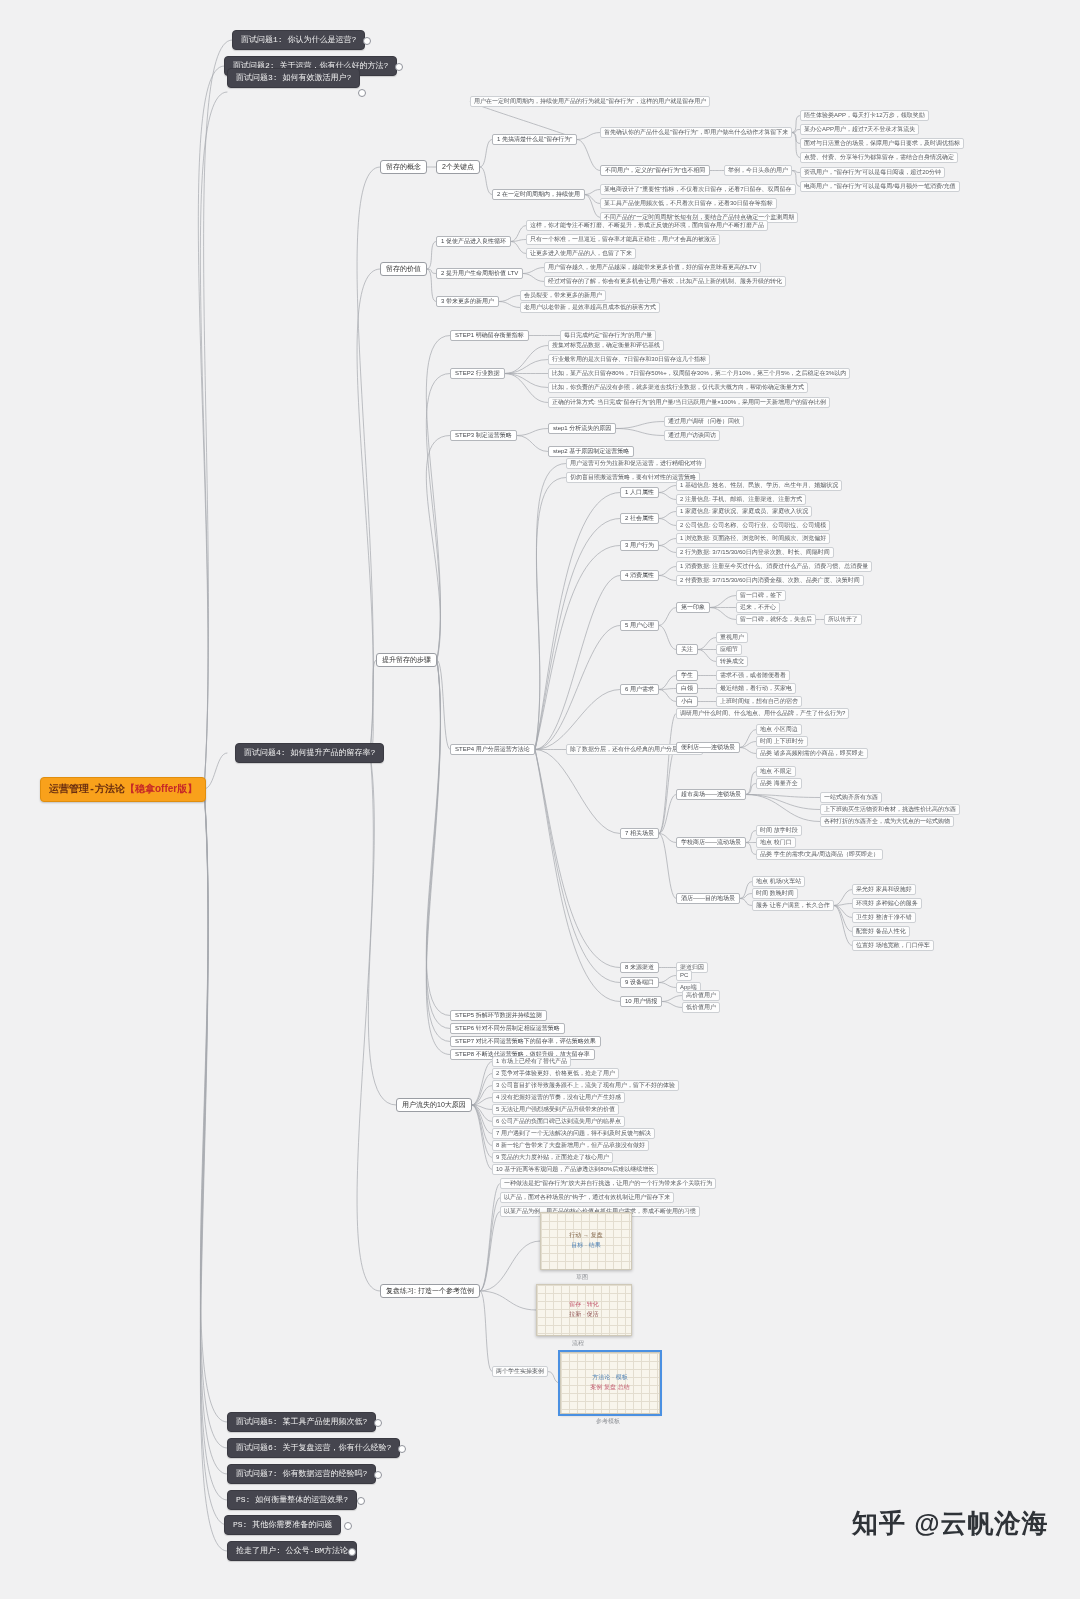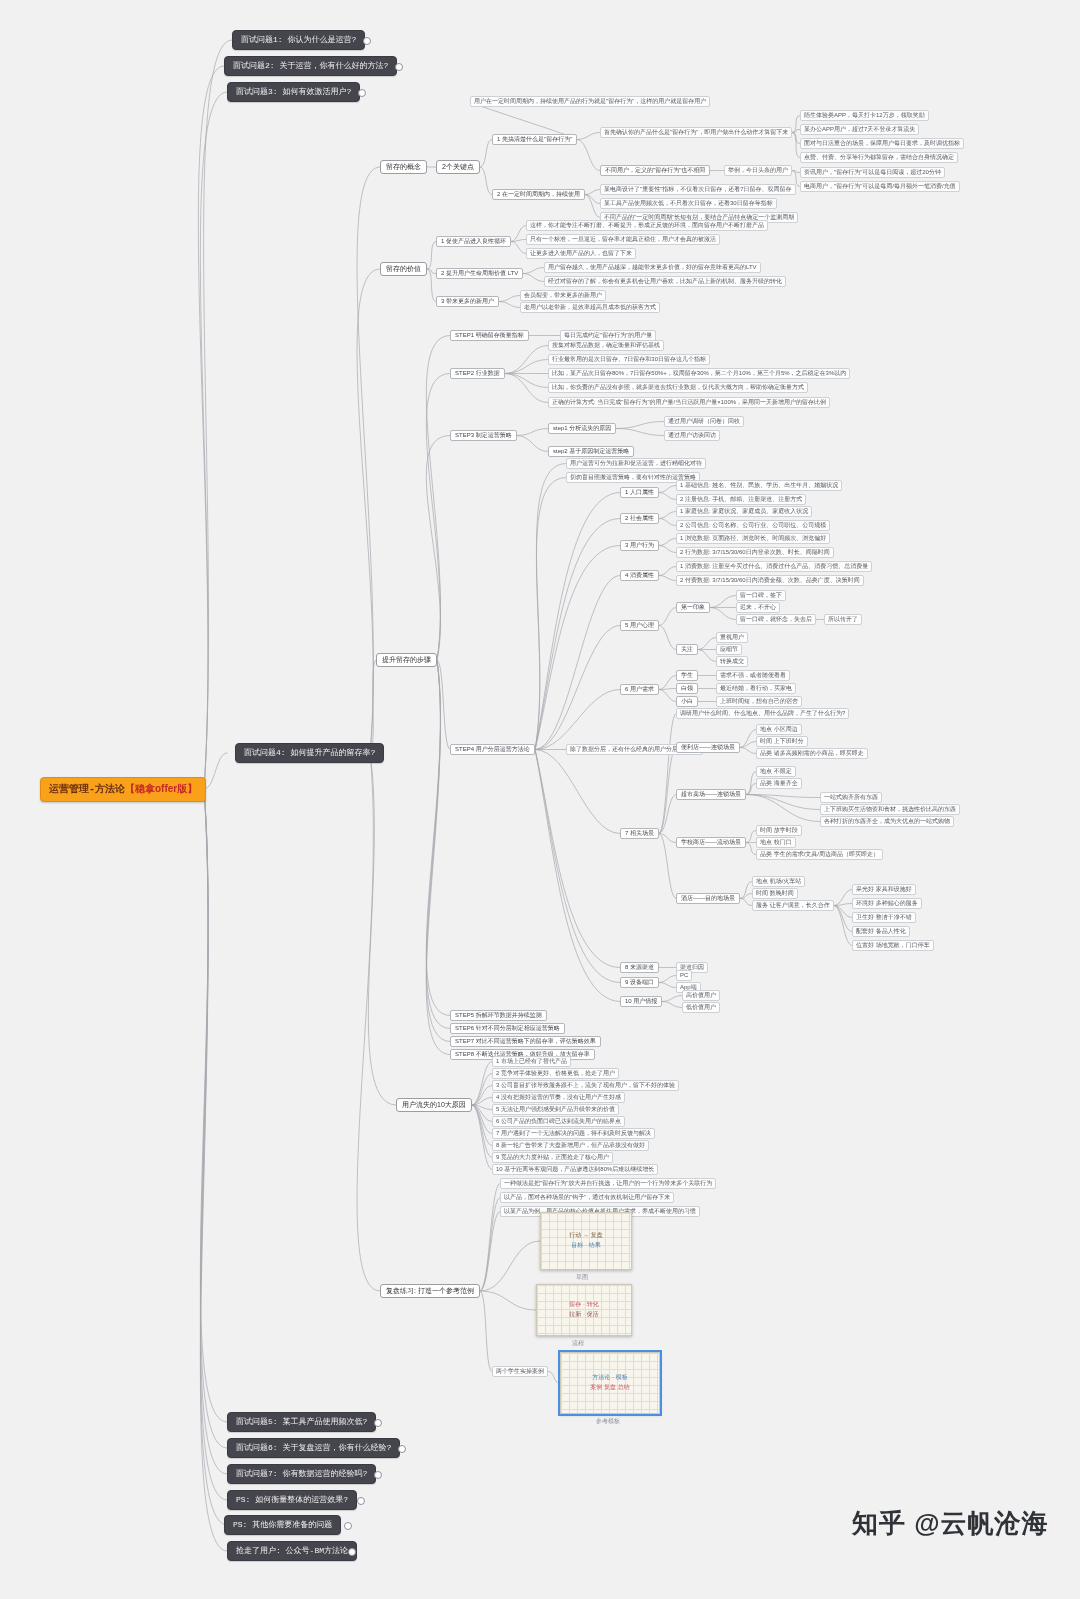--- a/index.html
+++ b/index.html
@@ -181,21 +181,21 @@
   </div>
 
   <div class="watermark">
     <span>知乎</span>
     <span>@云帆沧海</span>
   </div>
 <div class="node dark" style="left: 232px; top: 30px;">面试问题1: 你认为什么是运营?</div>
     <div class="dot" style="left: 363px; top: 37px;"></div>
     <div class="node dark" style="left: 224px; top: 56px;">面试问题2: 关于运营，你有什么好的方法?</div>
     <div class="dot" style="left: 395px; top: 63px;"></div>
-    <div class="node dark" style="left: 227px; top: 82px;">面试问题3: 如何有效激活用户?</div>
+    <div class="node dark" style="left: 227px; top: 68px;">面试问题3: 如何有效激活用户?</div>
     <div class="dot" style="left: 358px; top: 89px;"></div>
     <div class="node dark" style="left: 227px; top: 743px; margin-left: 8px;">面试问题4: 如何提升产品的留存率?</div>
     <div class="node dark" style="left: 227px; top: 1412px;">面试问题5: 某工具产品使用频次低?</div>
     <div class="dot" style="left: 374px; top: 1419px;"></div>
     <div class="node dark" style="left: 227px; top: 1438px;">面试问题6: 关于复盘运营，你有什么经验?</div>
     <div class="dot" style="left: 398px; top: 1445px;"></div>
     <div class="node dark" style="left: 227px; top: 1464px;">面试问题7: 你有数据运营的经验吗?</div>
     <div class="dot" style="left: 374px; top: 1471px;"></div>
     <div class="node dark" style="left: 227px; top: 1490px;">PS: 如何衡量整体的运营效果?</div>
     <div class="dot" style="left: 357px; top: 1497px;"></div>

